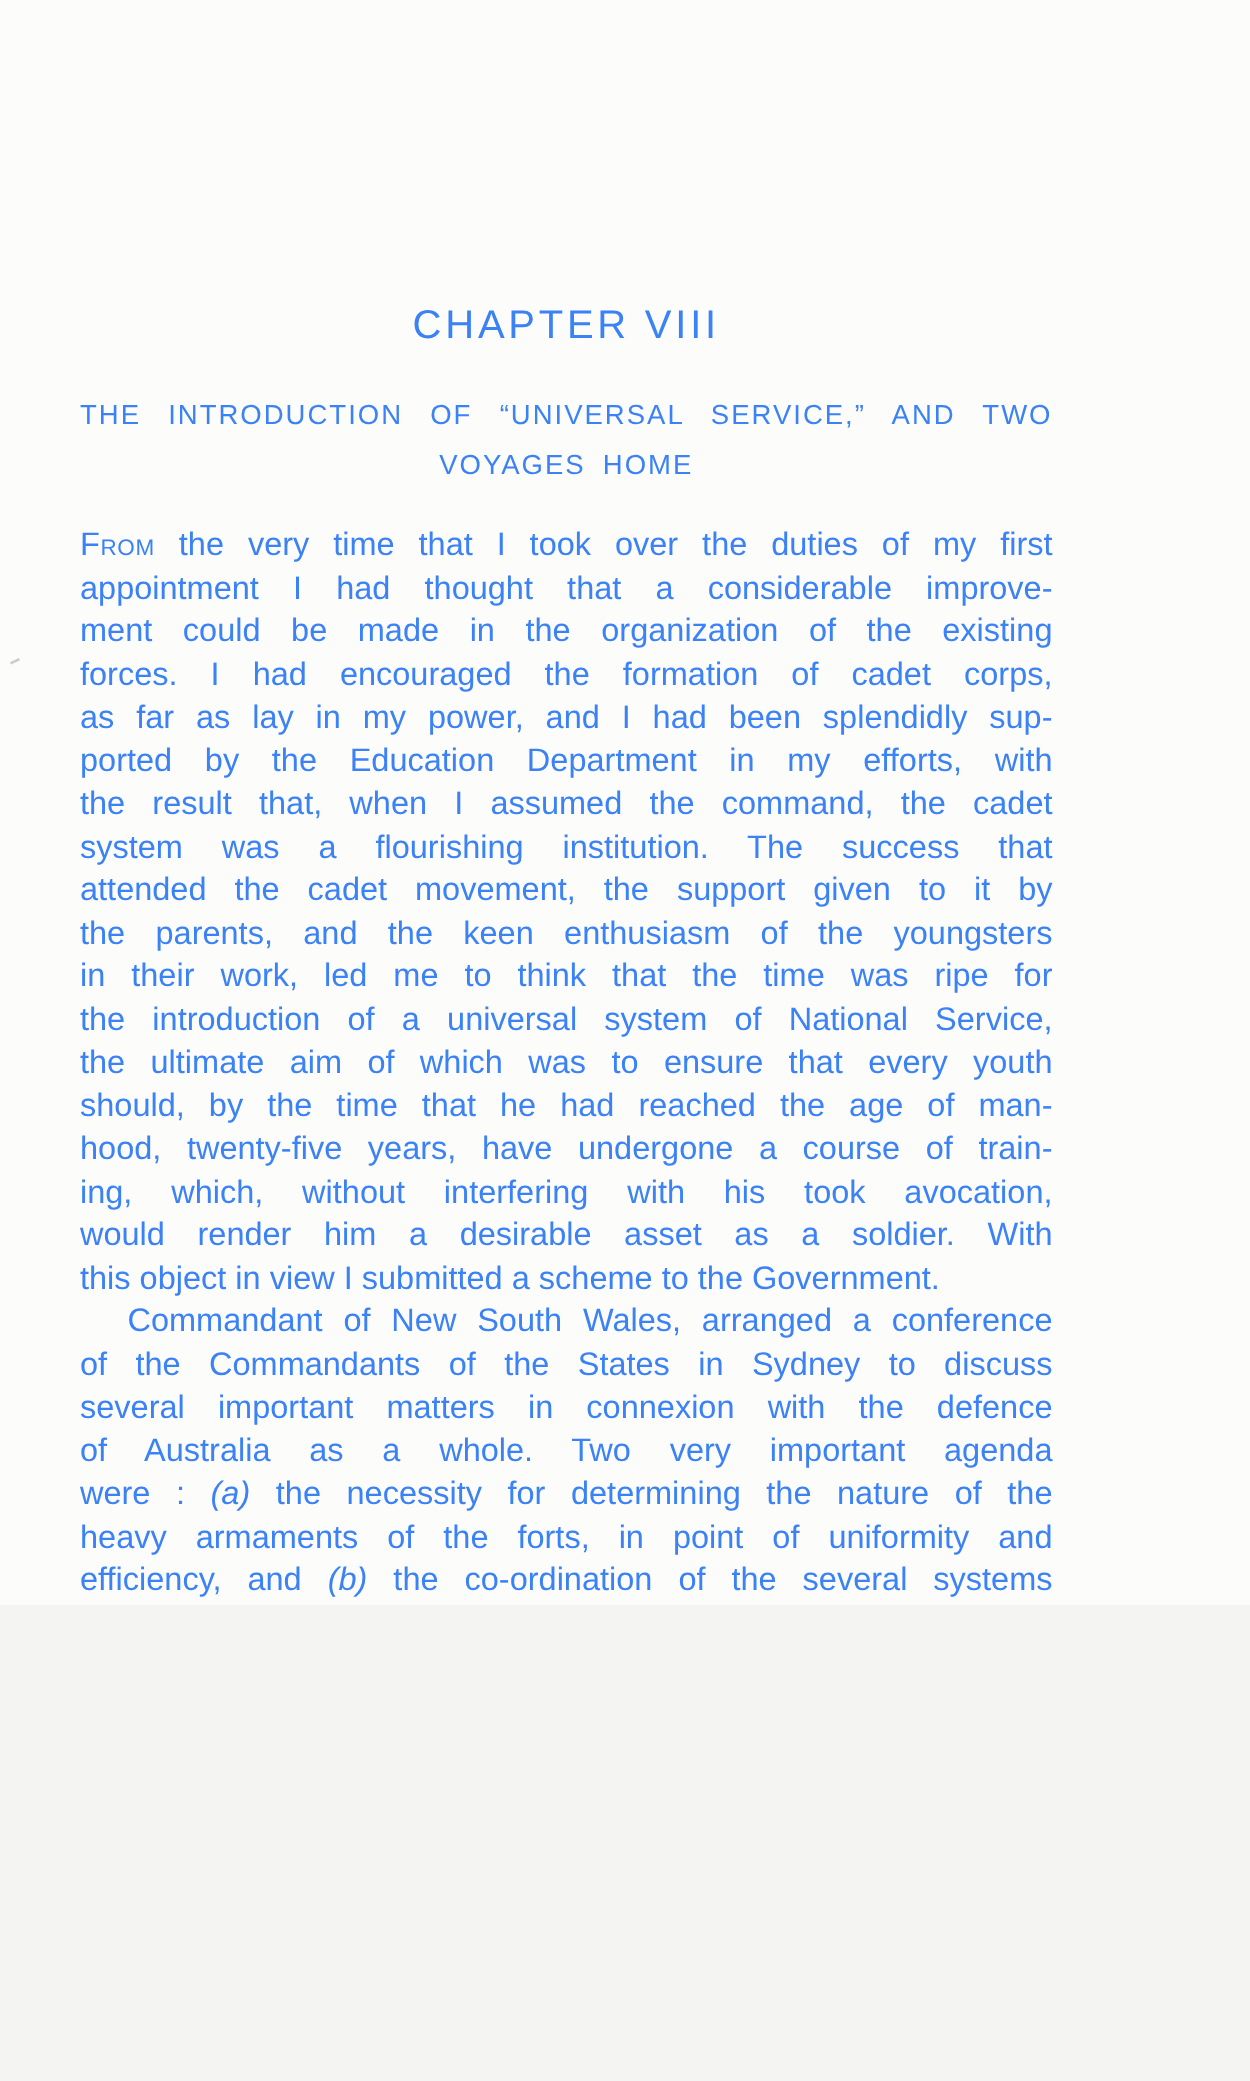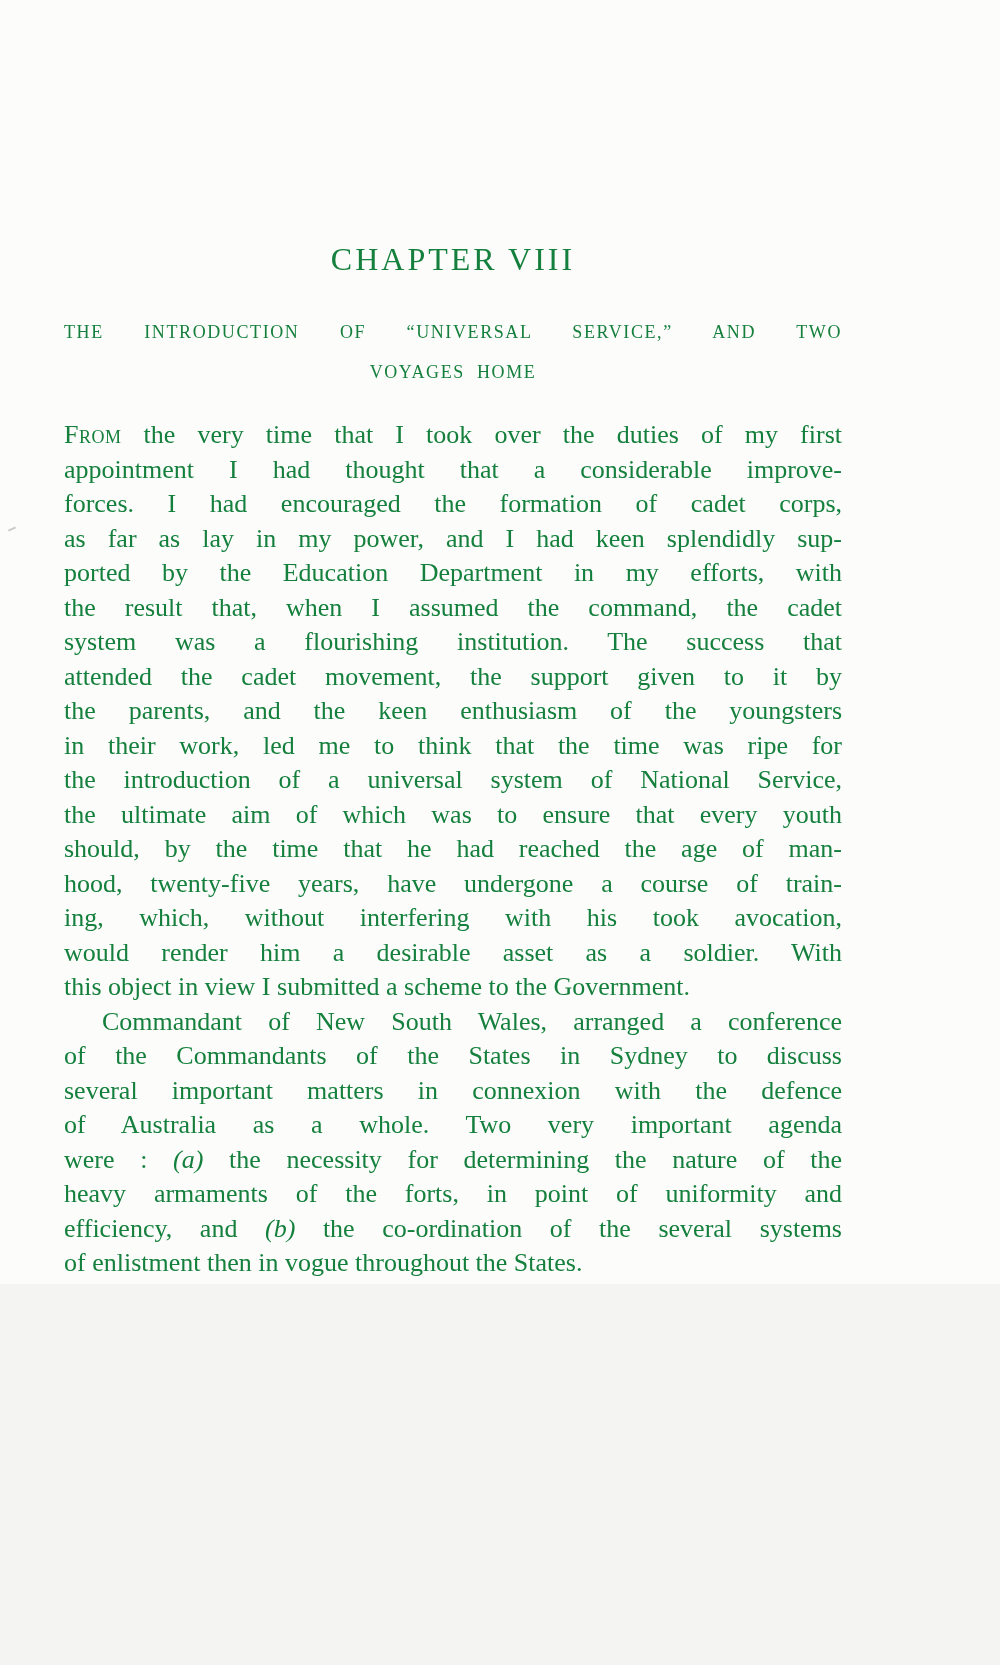--- a/index.html
+++ b/index.html
@@ -6,42 +6,42 @@
     margin: 0;
     padding: 0;
     background: #f4f4f2;
   }
   .book-page {
     position: relative;
     width: 1000px;
     height: 1284px;
     margin: 0 auto;
     background: #fcfcfa;
-    color: #15803d;
-    font-family: Liberation Serif, serif;
+    color: #3b82f6;
+    font-family: Liberation Sans, sans-serif;
     overflow: hidden;
     box-sizing: border-box;
     padding: 240px 0 0 64px;
   }
   .text-column {
     width: 778px;
   }
   .chapter-title {
     font-size: 32px;
     font-weight: normal;
     letter-spacing: 3px;
     text-align: center;
     margin: 0 0 34px 0;
     line-height: 38px;
   }
   .chapter-subtitle {
     margin: 0 0 26px 0;
   }
   .subtitle-line {
-    font-size: 18px;
+    font-size: 22px;
     letter-spacing: 1.6px;
     line-height: 40px;
     word-spacing: 6px;
   }
   .subtitle-line.justified {
     text-align: justify;
     text-align-last: justify;
   }
   .subtitle-line.centered {
     text-align: center;
@@ -97,22 +97,23 @@
   <div class="text-column">
     <h1 class="chapter-title">CHAPTER VIII</h1>
     <div class="chapter-subtitle">
       <div class="subtitle-line justified">THE INTRODUCTION OF “UNIVERSAL SERVICE,” AND TWO</div>
       <div class="subtitle-line centered">VOYAGES HOME</div>
     </div>
     <div class="body-text">
         <div class="paragraph">
           <div class="line"><span class="sc">From</span> the very time that I took over the duties of my first</div>
           <div class="line">appointment I had thought that a considerable improve-</div>
+          <div class="line">ment could be made in the organization of the existing</div>
           <div class="line">forces.  I had encouraged the formation of cadet corps,</div>
-          <div class="line">as far as lay in my power, and I had keen splendidly sup-</div>
+          <div class="line">as far as lay in my power, and I had been splendidly sup-</div>
           <div class="line">ported by the Education Department in my efforts, with</div>
           <div class="line">the result that, when I assumed the command, the cadet</div>
           <div class="line">system was a flourishing institution.  The success that</div>
           <div class="line">attended the cadet movement, the support given to it by</div>
           <div class="line">the parents, and the keen enthusiasm of the youngsters</div>
           <div class="line">in their work, led me to think that the time was ripe for</div>
           <div class="line">the introduction of a universal system of National Service,</div>
           <div class="line">the ultimate aim of which was to ensure that every youth</div>
           <div class="line">should, by the time that he had reached the age of man-</div>
           <div class="line">hood, twenty-five years, have undergone a course of train-</div>

